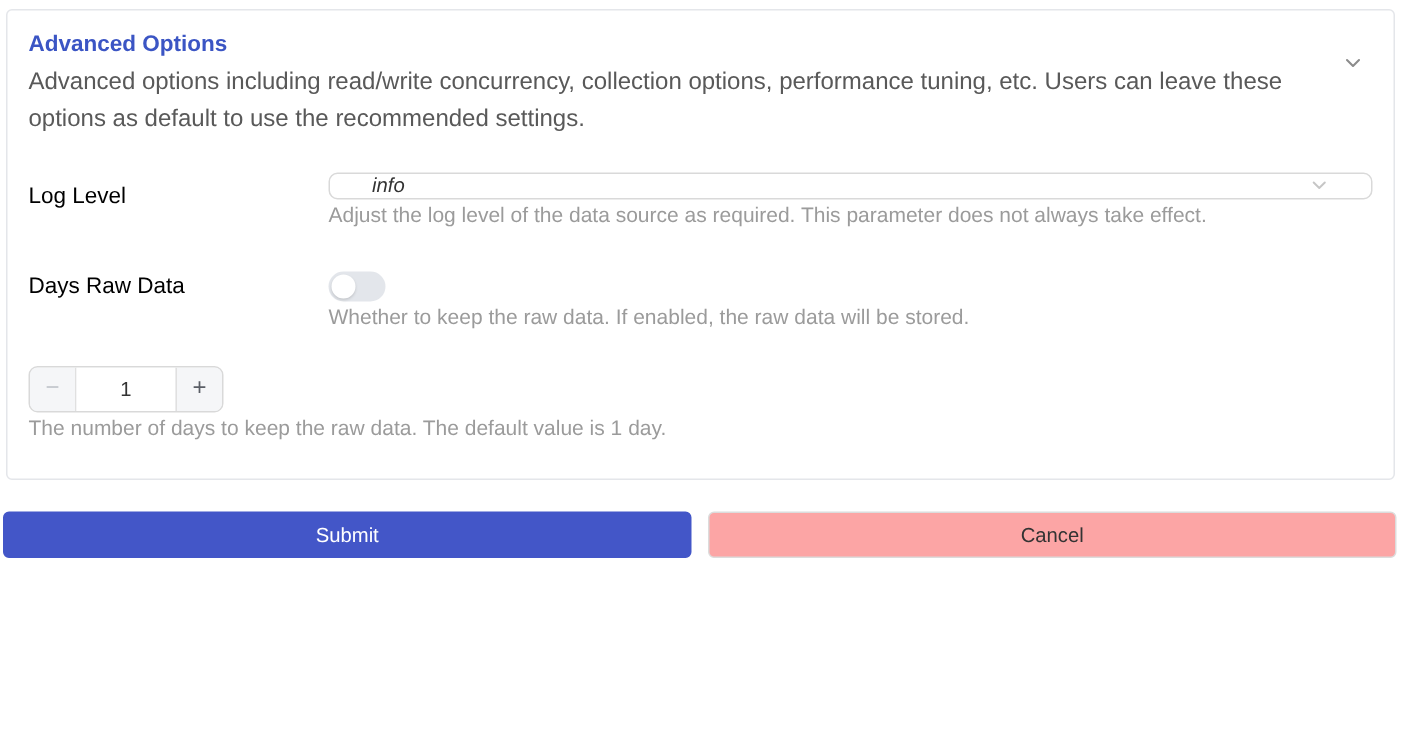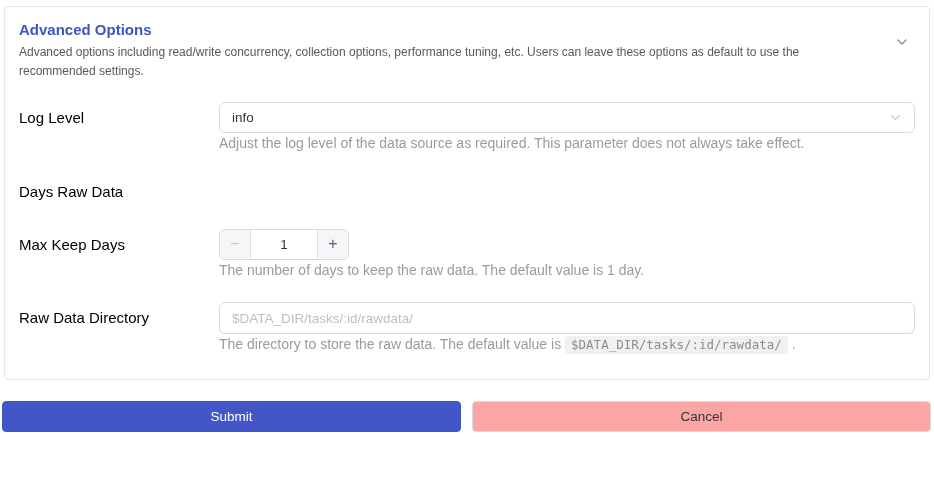--- a/index.html
+++ b/index.html
@@ -22,21 +22,21 @@
   }
   .panel-header-text { flex: 1; padding-right: 10px; }
   .panel-title {
     color: var(--title-color, #3b55c4);
     font-size: 15px;
     font-weight: bold;
     margin-bottom: 5px;
   }
   .panel-desc {
     color: #595959;
-    font-size: 12px;
+    font-size: 16px;
     line-height: 1.55;
     max-width: 852px;
   }
   .collapse-btn {
     border: none; background: transparent;
     padding: 14px 6px; cursor: pointer;
     color: #8c8c8c;
     display: flex; align-items: center;
   }
   .field-row {
@@ -53,29 +53,30 @@
   .field-body { flex: 1; min-width: 0; }
   .field-help {
     margin-top: 1px;
     color: #9b9b9b;
     font-size: 14px;
     line-height: 1.4;
   }
   
   .select {
     width: 100%;
-    height: 31px;
+    height: 18px;
     border: 1px solid #d9d9d9;
     border-radius: 6px;
     background: #fff;
     display: flex;
     align-items: center;
     justify-content: space-between;
-    padding: 0 12px;
-    cursor: pointer;
+    padding: 0 28px;
+    cursor: pointer;
+    font-style: italic;
   }
   .select-value { color: #333; font-size: 13.5px; }
   .select .chev { color: #c6c6c6; display: flex; }
   
   .toggle {
     width: 38px; height: 20px;
     background: #e3e6eb;
     border-radius: 10px;
     border: none;
     position: relative;
@@ -194,47 +195,41 @@
               <polyline points="3,5 7,9 11,5"></polyline>
             </svg>
         </span>
       </div>
       <div class="field-help">Adjust the log level of the data source as required. This parameter does not always take effect.</div>
     </div>
   </div>
 
   <div class="field-row">
     <div class="field-label">Days Raw Data</div>
+    <div class="field-body">
+      <button class="toggle" aria-checked="false">
+        <span class="knob"></span>
+      </button>
+      <div class="field-help">Whether to keep the raw data. If enabled, the raw data will be stored.</div>
+    </div>
   </div>
 
   <div class="field-row">
-    <div class="field-label">Max Keep Days</div>
     <div class="field-body">
       <div class="stepper">
         <button class="dec">
             <span>−</span>
           </button>
         <input class="stepper-value" value="1" style="">
         <button class="inc">
             <span>+</span>
           </button>
       </div>
       <div class="field-help">The number of days to keep the raw data. The default value is 1 day.</div>
     </div>
   </div>
 
-  <div class="field-row">
-    <div class="field-label">Raw Data Directory</div>
-    <div class="field-body">
-      <input class="text-input" type="text" placeholder="$DATA_DIR/tasks/:id/rawdata/" style="">
-      <div class="field-help">
-        <span>The directory to store the raw data. The default value is</span>
-        <span class="code-chip">$DATA_DIR/tasks/:id/rawdata/</span>
-        <span>.</span>
-      </div>
-    </div>
-  </div>
 </div>
 
 <div class="actions">
   <button class="btn btn-submit">Submit</button>
   <button class="btn btn-cancel">Cancel</button>
 </div>
 
 </body></html>

